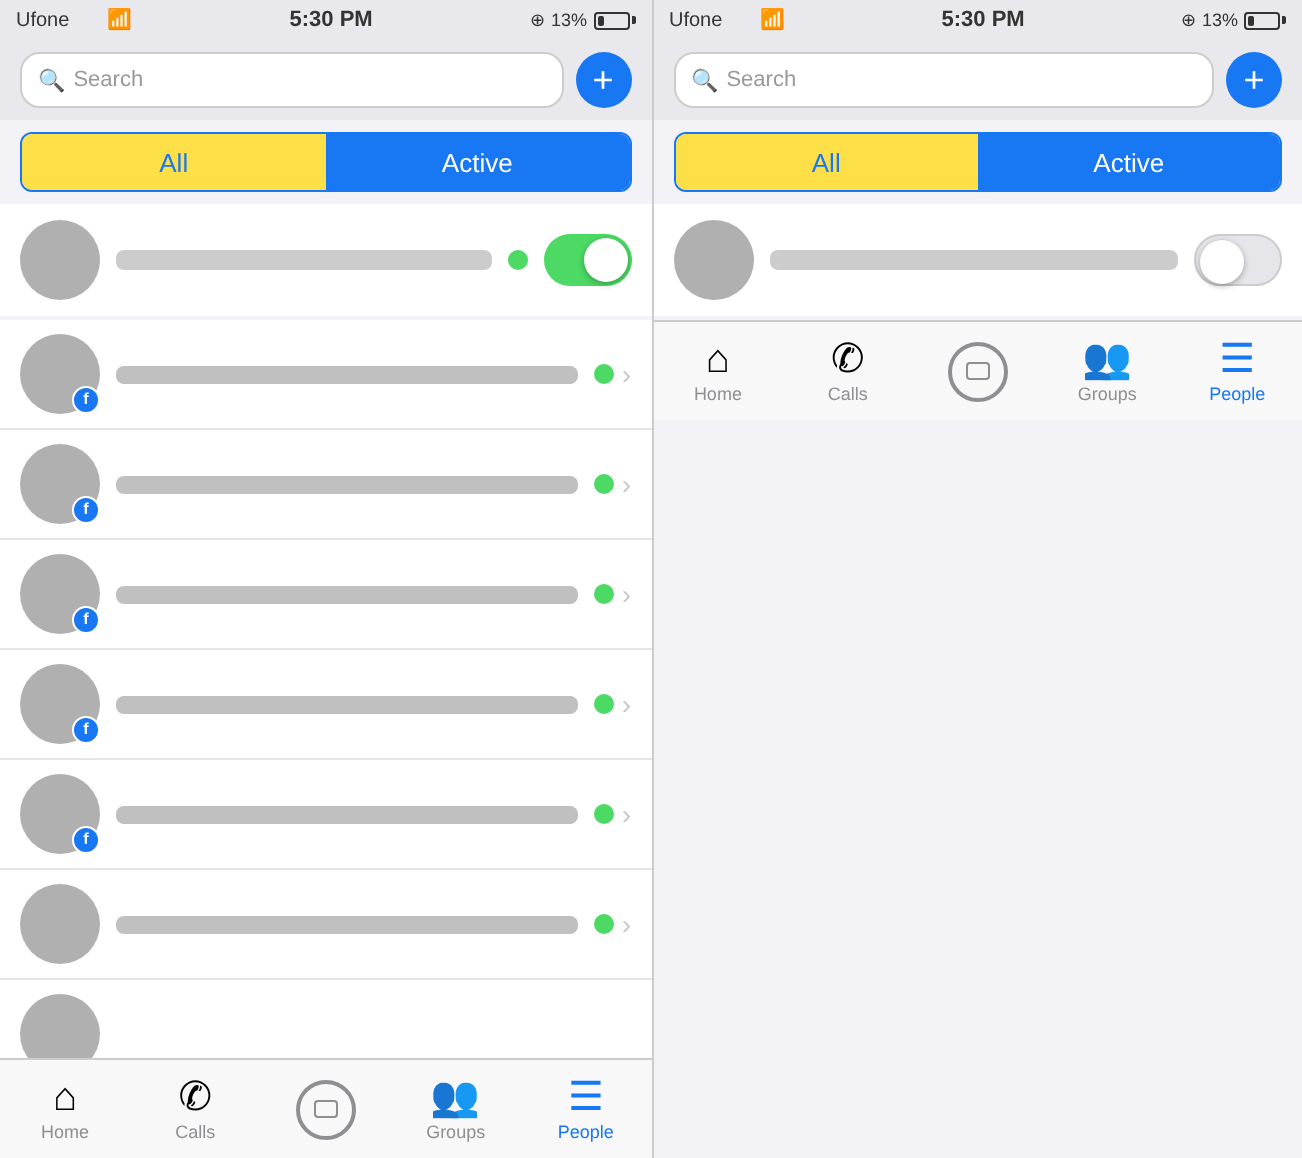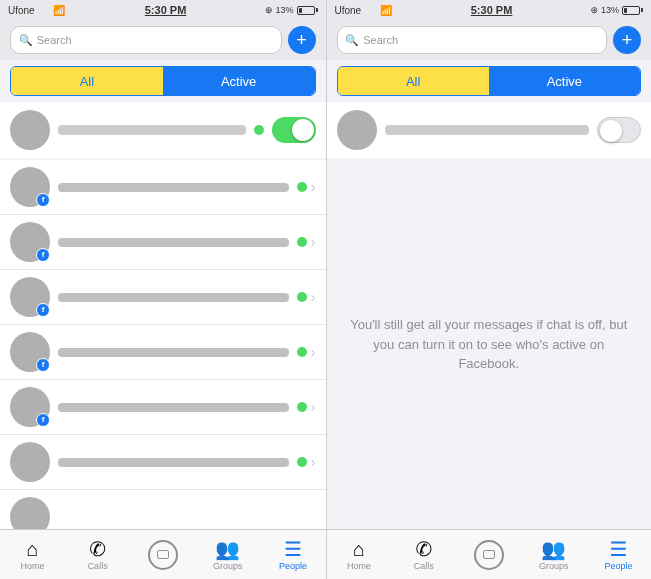--- a/index.html
+++ b/index.html
@@ -32,21 +32,21 @@
       height: 20px;
       display: flex;
       align-items: center;
       justify-content: space-between;
       padding: 0 8px;
       font-size: 10px;
       color: #333;
       flex-shrink: 0;
     }
     .status-left { display: flex; align-items: center; gap: 19px; }
-    .status-center { font-weight: 600; font-size: 11px; text-decoration: underline; }
+    .status-center { font-weight: 600; font-size: 11px; }
     .status-right { display: flex; align-items: center; gap: 3px; font-size: 9px; }
 
     
     .battery {
       display: flex;
       align-items: center;
       gap: 1px;
     }
     .battery-body {
       width: 18px;
@@ -501,23 +501,20 @@
   </div>
 
   <div class="top-user-row">
     <div class="avatar-placeholder"></div>
     <div class="name-placeholder"></div>
     <div class="toggle off">
       <div class="toggle-knob"></div>
     </div>
   </div>
 
-  <div class="chat-off-message">
-    <span class="chat-off-text">You'll still get all your messages if chat is off, but you can turn it on to see who's active on Facebook.</span>
-  </div>
 
   <div class="bottom-nav">
     <div class="nav-item">
       <span class="nav-icon">⌂</span>
       <span class="nav-label">Home</span>
     </div>
     <div class="nav-item">
       <span class="nav-icon">✆</span>
       <span class="nav-label">Calls</span>
     </div>

